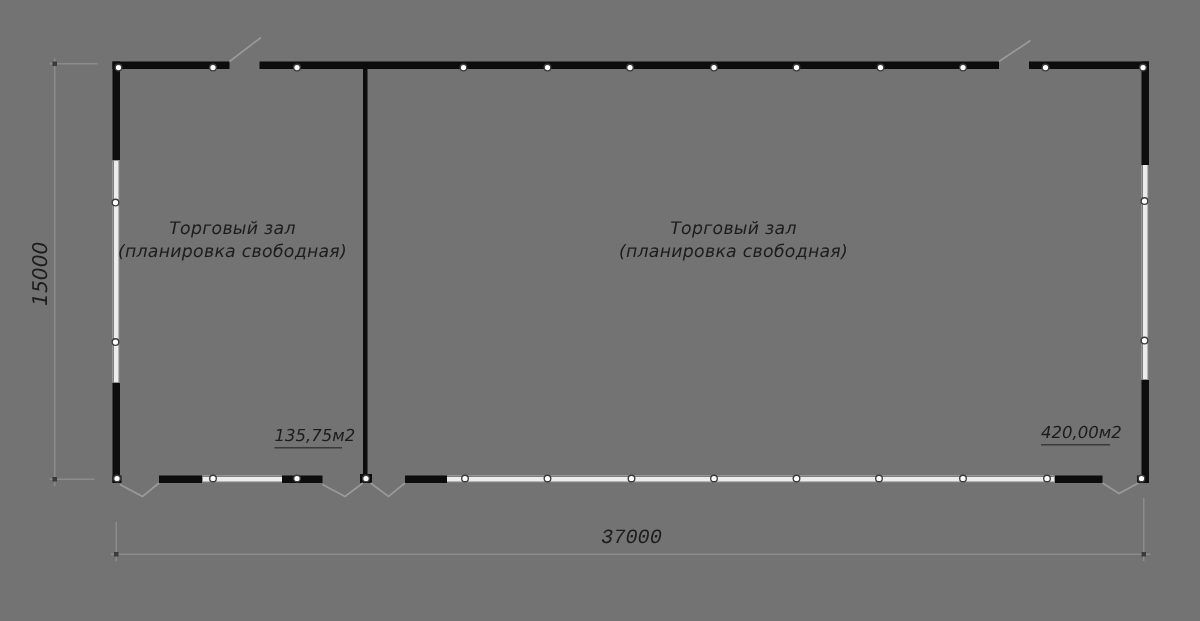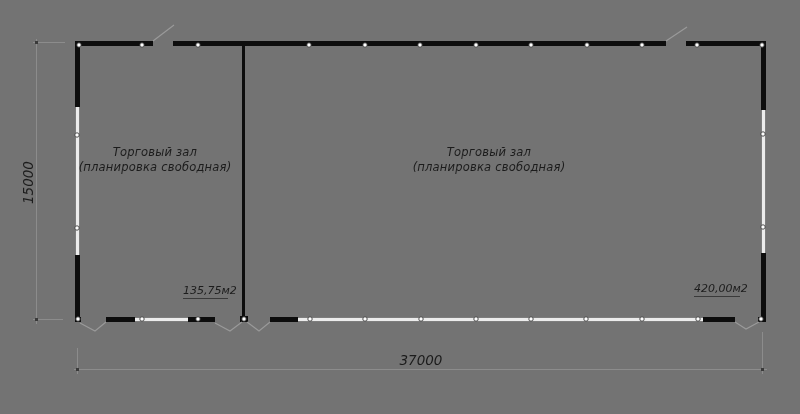--- a/index.html
+++ b/index.html
@@ -108,16 +108,16 @@
 
   <div class="txt room-label" style="left:75px;top:145px;width:160px;">Торговый зал</div>
   <div class="txt room-label" style="left:75px;top:160px;width:160px;">(планировка свободная)</div>
 
   <div class="txt room-label" style="left:389px;top:145px;width:200px;">Торговый зал</div>
   <div class="txt room-label" style="left:389px;top:160px;width:200px;">(планировка свободная)</div>
 
   <div class="txt area-label" style="left:183px;top:284px;width:45px;">135,75м2</div>
   <div class="txt area-label" style="left:694px;top:282px;width:46px;">420,00м2</div>
 
-  <div class="txt dim-label" style="left:391px;top:352px;width:60px;">37000</div>
+  <div class="txt dim-label" style="left:391px;top:352px;width:60px;font-family:Liberation Mono, monospace;">37000</div>
   <div class="txt dim-label" style="left:-3px;top:175px;width:60px;height:15px;transform:rotate(-90deg);">15000</div>
 
 </div>
 
 </body></html>

